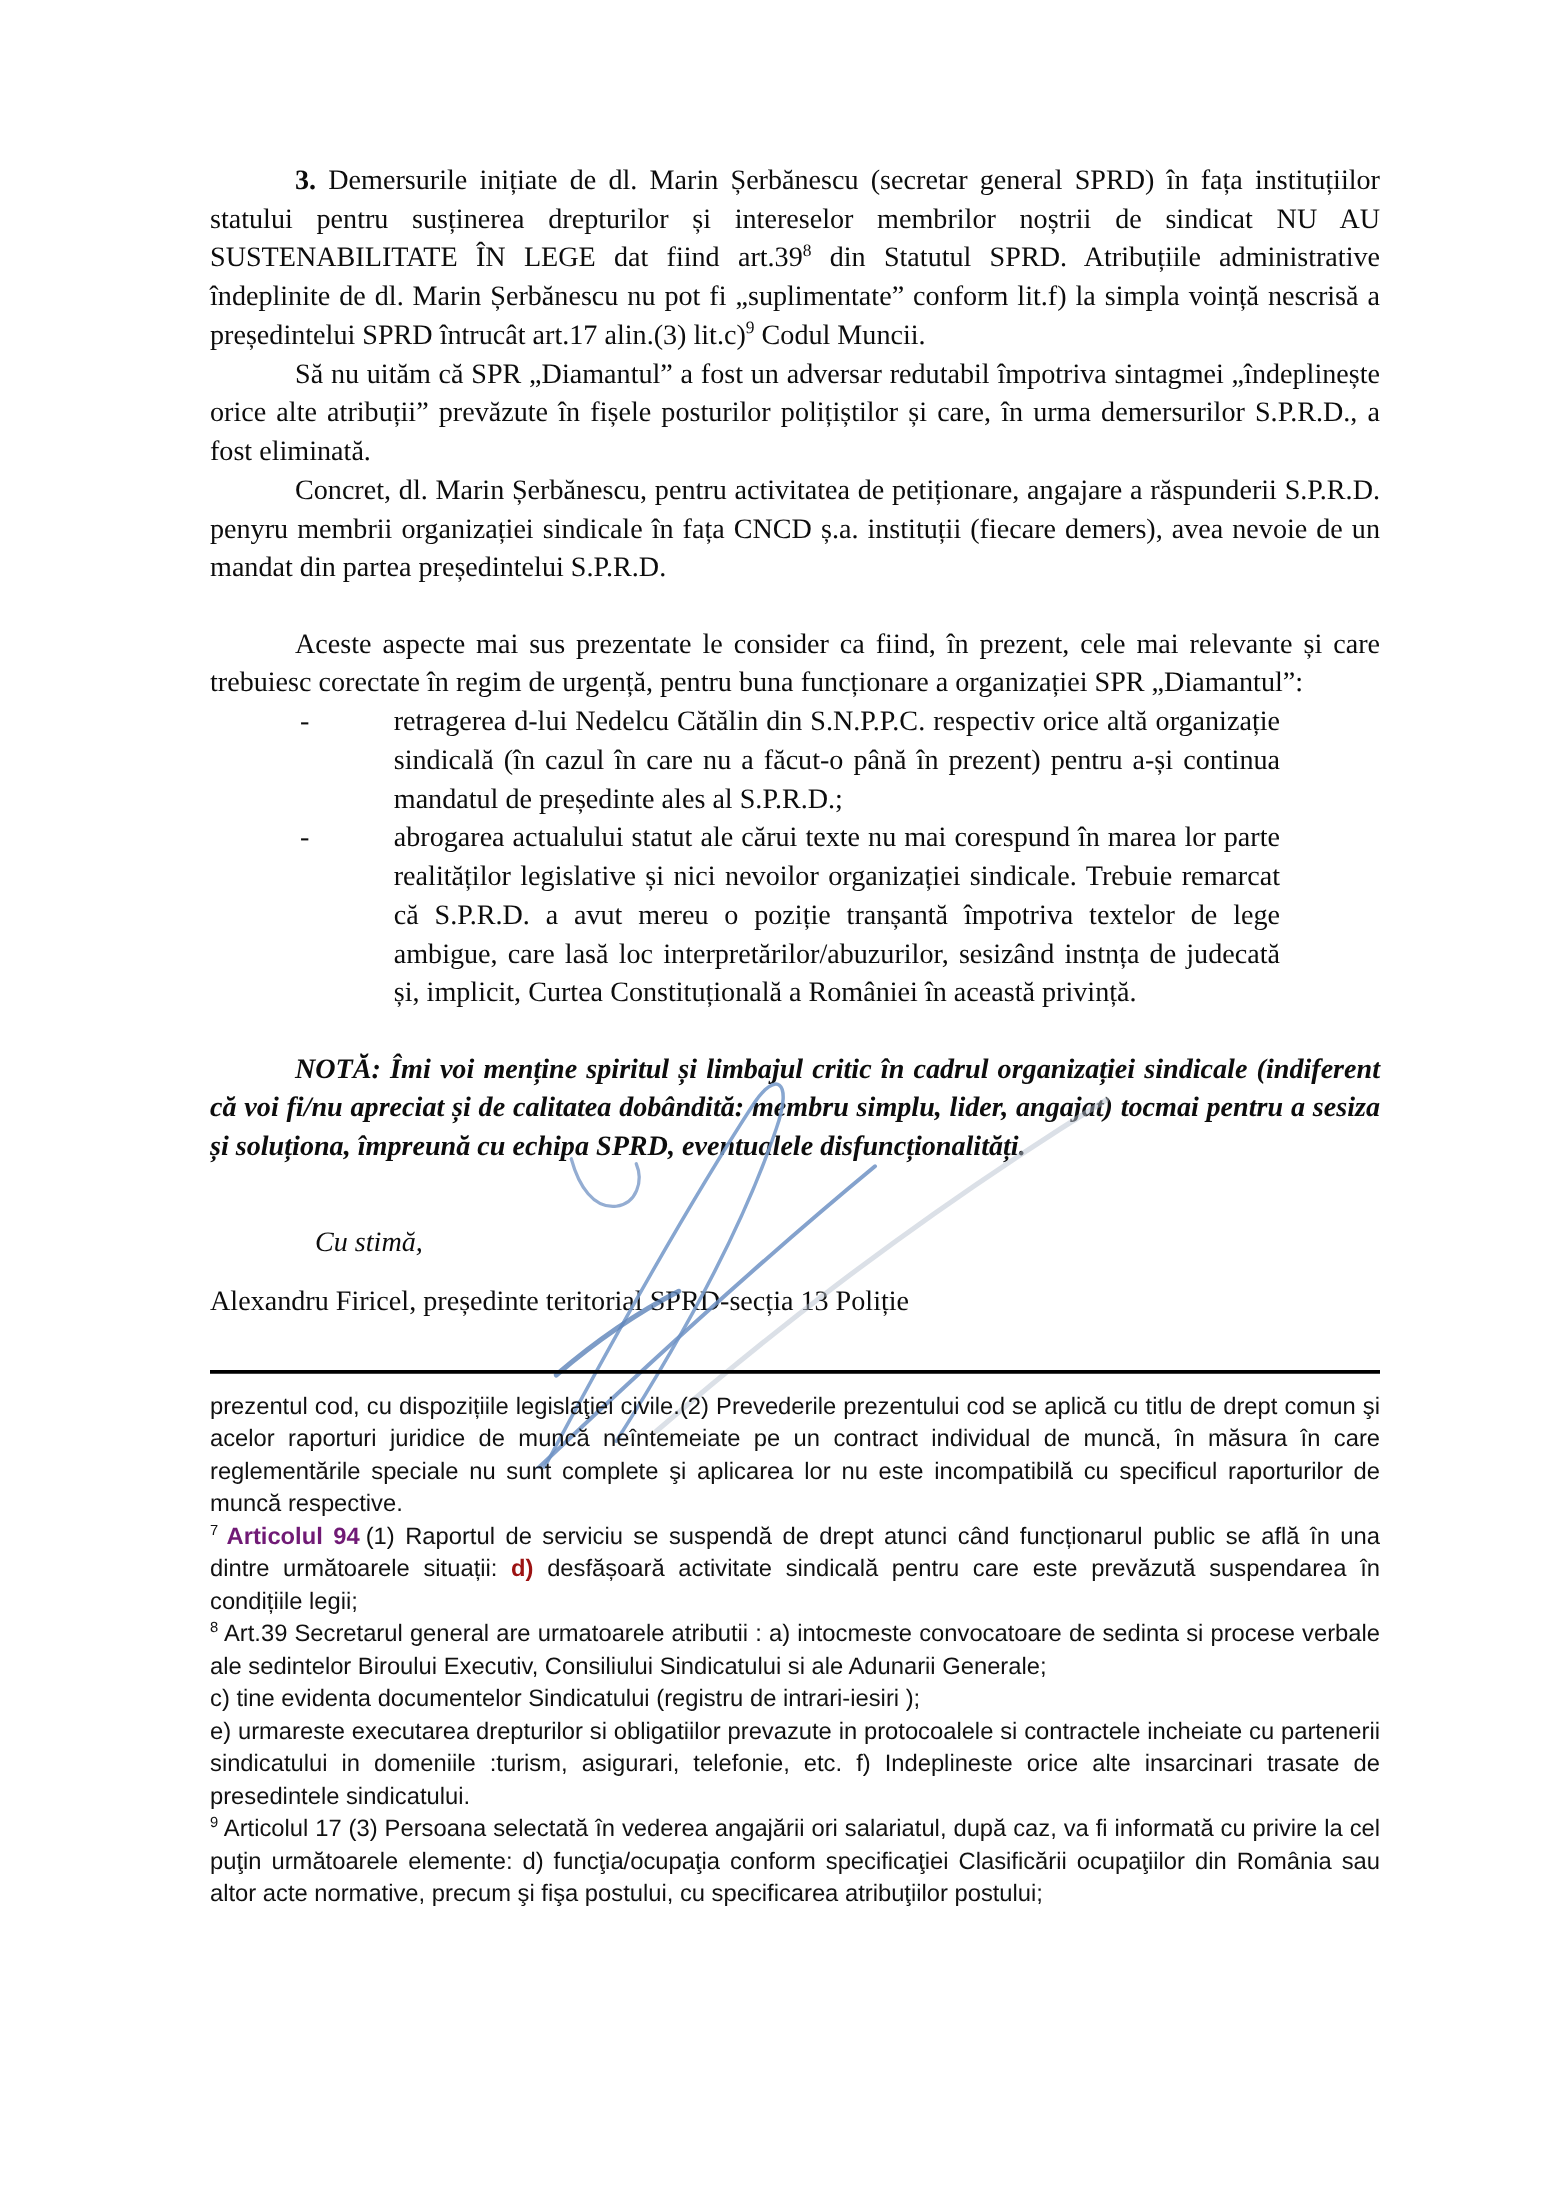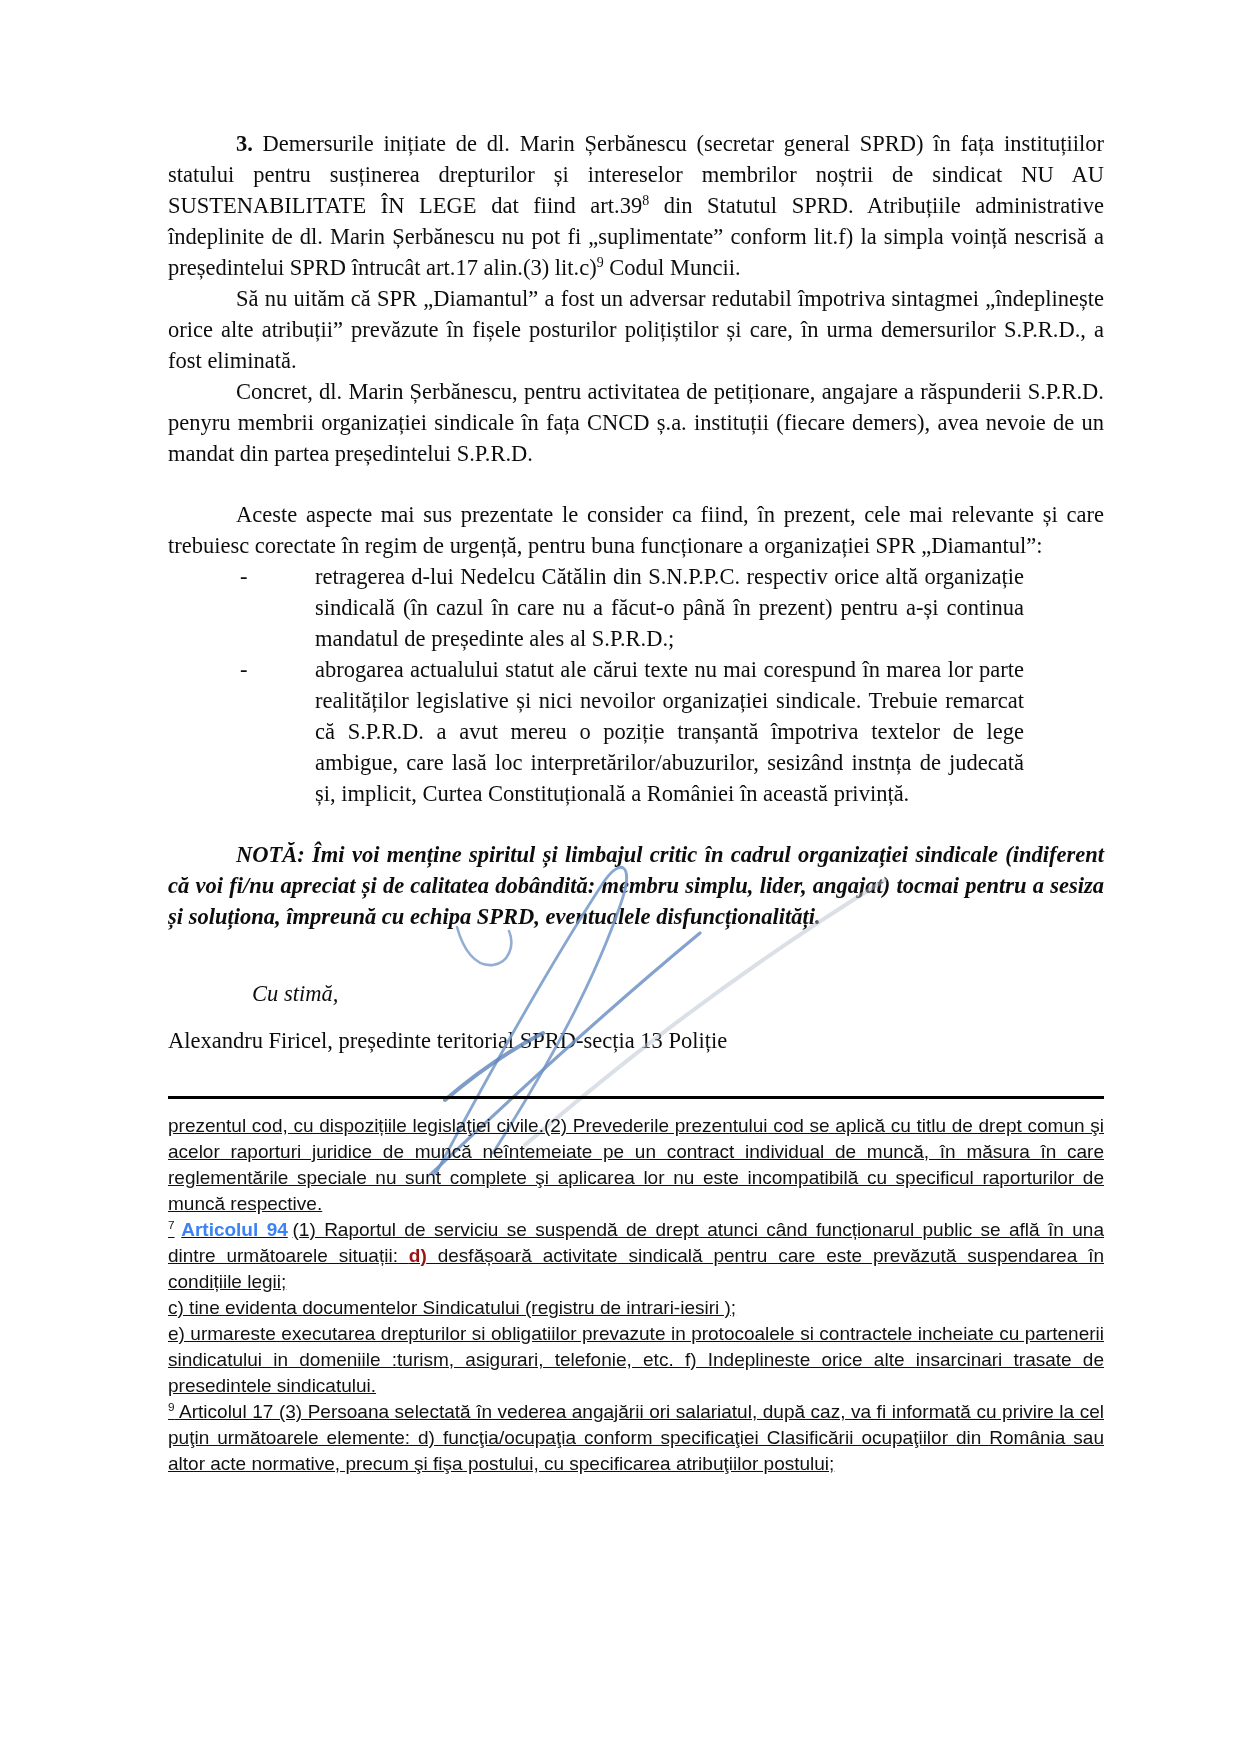--- a/index.html
+++ b/index.html
@@ -60,21 +60,21 @@
     font-size: 19px;
     line-height: 26px;
     color: #111;
   }
   .fn-rule {
     border: none;
     border-top: 3px solid #000;
     margin: 0 0 14px 0;
     width: 100%;
   }
-  .fn { text-align: justify; text-decoration: underline; }
+  .fn { text-align: justify; }
   .fn sup {
     font-size: 0.62em;
     line-height: 0;
     vertical-align: super;
   }
   .fn-ref {
     font-weight: bold;
     margin-left: 0.35em;
     margin-right: 0.25em;
   }
@@ -141,21 +141,22 @@
 
       <path d="M 150 255 C 185 225, 215 205, 248 188" stroke="#5d83b9" stroke-width="4" opacity="0.8"></path>
     </g>
   </svg>
 
   <div class="footnotes">
     <hr class="fn-rule">
 
     <div class="fn">prezentul cod, cu dispozițiile legislaţiei civile.(2) Prevederile prezentului cod se aplică cu titlu de drept comun şi acelor raporturi juridice de muncă neîntemeiate pe un contract individual de muncă, în măsura în care reglementările speciale nu sunt complete şi aplicarea lor nu este incompatibilă cu specificul raporturilor de muncă respective.</div>
 
-    <div class="fn"><sup>7</sup><span class="fn-ref" style="color:#3b82f6">Articolul 94</span><span>(1) Raportul de serviciu se suspendă de drept atunci când funcționarul public se află în una dintre următoarele situații: </span><span class="fn-red" style="color:#9c1212">d)</span><span> desfășoară activitate sindicală pentru care este prevăzută suspendarea în condițiile legii;</span></div>
+    <div class="fn"><sup>7</sup><span class="fn-ref" style="color:#701a75">Articolul 94</span><span>(1) Raportul de serviciu se suspendă de drept atunci când funcționarul public se află în una dintre următoarele situații: </span><span class="fn-red" style="color:#9c1212">d)</span><span> desfășoară activitate sindicală pentru care este prevăzută suspendarea în condițiile legii;</span></div>
 
+    <div class="fn"><sup>8</sup> <span>Art.39 Secretarul general are urmatoarele atributii : a) intocmeste convocatoare de sedinta si procese verbale ale sedintelor Biroului Executiv, Consiliului Sindicatului si ale Adunarii Generale;</span></div>
     <div class="fn">c) tine evidenta documentelor Sindicatului (registru de intrari-iesiri );</div>
     <div class="fn">e) urmareste executarea drepturilor si obligatiilor prevazute in protocoalele si contractele incheiate cu partenerii sindicatului in domeniile :turism, asigurari, telefonie, etc. f) Indeplineste orice alte insarcinari trasate de presedintele sindicatului.</div>
 
     <div class="fn"><sup>9</sup> <span>Articolul 17 (3) Persoana selectată în vederea angajării ori salariatul, după caz, va fi informată cu privire la cel puţin următoarele elemente: d) funcţia/ocupaţia conform specificaţiei Clasificării ocupaţiilor din România sau altor acte normative, precum şi fişa postului, cu specificarea atribuţiilor postului;</span></div>
   </div>
 
 </div>
 
 </body></html>

